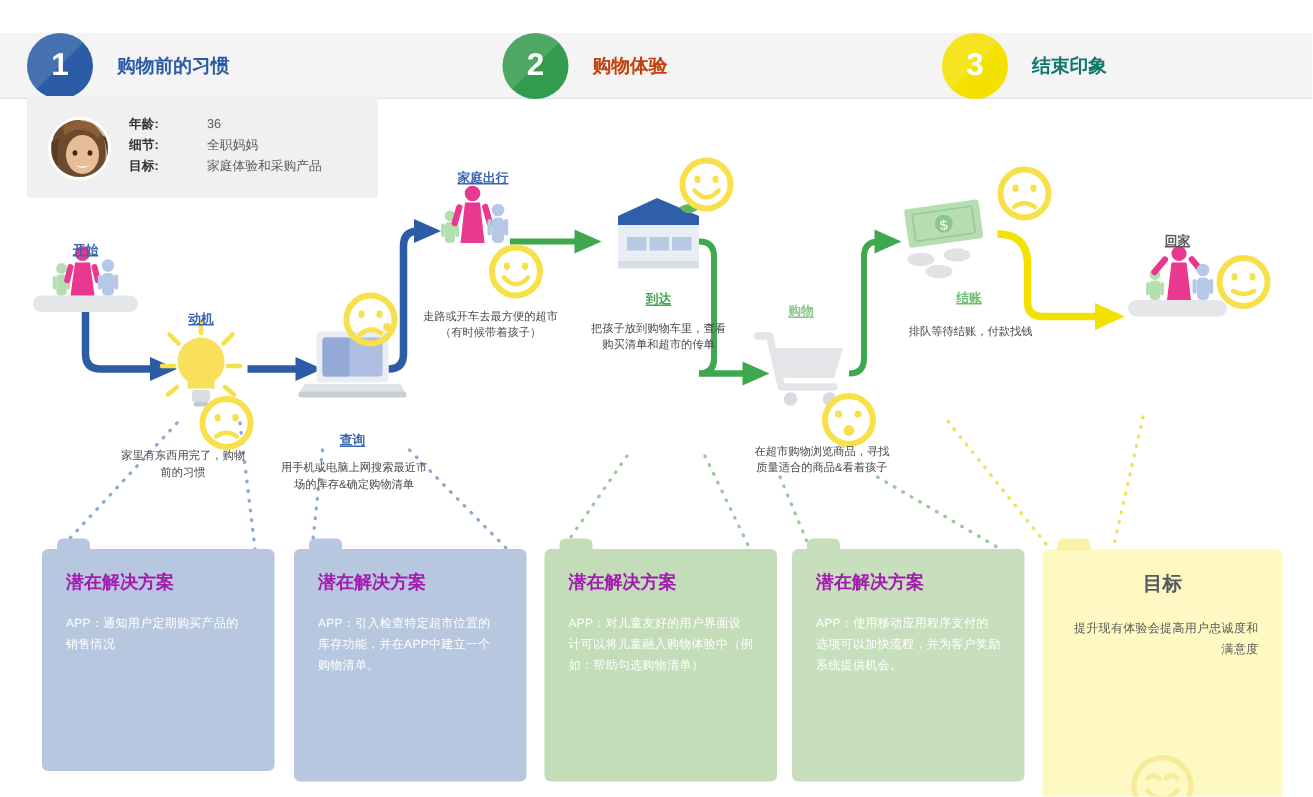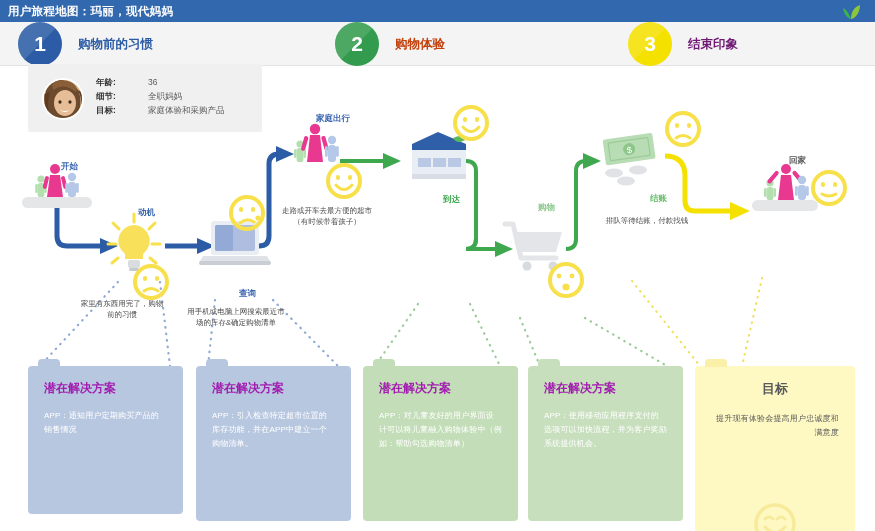--- a/index.html
+++ b/index.html
@@ -37,40 +37,40 @@
   .phase-badge::after{
     content:""; position:absolute; left:0; top:0; width:0; height:0;
     border-left:44px solid rgba(255,255,255,0.13);
     border-bottom:44px solid transparent;
   }
   .phase-badge span{ position:relative; z-index:2; }
   .phase-label { font-size:12.5px; font-weight:bold; margin-left:16px; white-space:nowrap; }
 
   
   .persona {
-    position:absolute; left:28px; top:64px; width:234px; height:68px;
+    position:absolute; left:18px; top:64px; width:234px; height:68px;
     background:#f0f0f0; border-radius:2px;
   }
   .persona-avatar{
     position:absolute; left:14px; top:14px; width:42px; height:42px;
     border-radius:50%; overflow:hidden; background:#c9a58a;
     border:2px solid #ffffff;
   }
   .persona-rows{ position:absolute; left:68px; top:11px; }
   .prow { display:flex; font-size:8.5px; line-height:14px; color:#3c3c3c; }
   .prow .k { width:52px; font-weight:bold; color:#333; }
   .prow .v { color:#5a5a5a; }
 
   
   .canvas{ position:absolute; left:0; top:66px; width:875px; height:300px; }
   .canvas svg{ position:absolute; left:0; top:0; }
 
   .node-label{
     position:absolute; font-size:8.5px; font-weight:bold;
-    text-align:right; white-space:nowrap;
+    text-align:center; white-space:nowrap;text-decoration:underline;
   }
   .node-desc{
     position:absolute; font-size:7.5px; color:#4a4a4a;
     text-align:center; line-height:11px;
   }
 
   
   .cards{ position:absolute; left:0; top:366px; width:875px; height:165px; }
   .card{
     position:absolute; top:0; border-radius:4px; padding:14px 16px;
@@ -84,46 +84,39 @@
 
   .card-notch{
     position:absolute; top:-7px; width:22px; height:8px;
   }
 </style>
 </head>
 <body>
 
 <div id="page">
 
-  <div class="titlebar">
-    <div class="title">用户旅程地图：玛丽，现代妈妈</div>
-    <svg class="leaf-logo" viewBox="0 0 20 17">
-      <path d="M10 16 C10 9 13 4 19 2 C19 9 15 15 10 16 Z" fill="#8cc63f"></path>
-      <path d="M10 16 C8 11 6 7 2 5 C3 11 6 15 10 16 Z" fill="#39b54a"></path>
-    </svg>
-  </div>
 
   <div class="phaseband">
     <div class="phase" style="left:18px;">
       <div class="phase-badge" style="background:#2b5ca5;">
         <span>1</span>
       </div>
       <div class="phase-label" style="color:#2b5ca5;">购物前的习惯</div>
     </div>
     <div class="phase" style="left:335px;">
       <div class="phase-badge" style="background:#339b4d;">
         <span>2</span>
       </div>
       <div class="phase-label" style="color:#c2410c;">购物体验</div>
     </div>
     <div class="phase" style="left:628px;">
       <div class="phase-badge" style="background:#f5e100;">
         <span>3</span>
       </div>
-      <div class="phase-label" style="color:#701a75;text-align:center;">结束印象</div>
+      <div class="phase-label" style="color:#0f766e;text-align:center;">结束印象</div>
     </div>
   </div>
 
   <div class="persona">
     <div class="persona-avatar">
       <svg viewBox="0 0 42 42" width="42" height="42">
         <rect width="42" height="42" fill="#d9b48f"></rect>
         <path d="M2 6 Q10 -3 22 1 Q34 4 36 16 Q38 28 32 38 L6 40 Q0 24 2 6 Z" fill="#6b4a2e"></path>
         <ellipse cx="21" cy="23" rx="11" ry="13" fill="#e6bd96"></ellipse>
         <path d="M9 10 Q20 2 32 12 Q34 6 27 2 Q14 -2 8 5 Z" fill="#8a5e36"></path>
@@ -371,20 +364,22 @@
     <div class="node-label" style="left:214px; top:222px; width:42px; color:#3a66b0;">查询</div>
     <div class="node-label" style="left:294px; top:47px;  width:56px; color:#3a66b0;">家庭出行</div>
     <div class="node-label" style="left:418px; top:128px; width:42px; color:#3fa84f;">到达</div>
     <div class="node-label" style="left:513px; top:136px; width:42px; color:#8dc98f;">购物</div>
     <div class="node-label" style="left:625px; top:127px; width:42px; color:#6abf6e;">结账</div>
     <div class="node-label" style="left:764px; top:89px;  width:42px; color:#58595b;">回家</div>
 
     <div class="node-desc" style="left:80px;  top:232px; width:84px;">家里有东西用完了，购物前的习惯</div>
     <div class="node-desc" style="left:281px; top:139px; width:92px;">走路或开车去最方便的超市（有时候带着孩子）</div>
     <div class="node-desc" style="left:187px; top:240px; width:98px;">用手机或电脑上网搜索最近市场的库存&amp;确定购物清单</div>
+    <div class="node-desc" style="left:393px; top:147px; width:92px;">把孩子放到购物车里，查看购买清单和超市的传单</div>
+    <div class="node-desc" style="left:502px; top:229px; width:92px;">在超市购物浏览商品，寻找质量适合的商品&amp;看着孩子</div>
     <div class="node-desc" style="left:604px; top:149px; width:86px;">排队等待结账，付款找钱</div>
   </div>
 
   <div class="cards">
 
     <div class="card" style="left:28px; width:155px; height:148px; background:#b8c7e0;">
       <div class="card-notch" style="left:10px; background:#b8c7e0; border-radius:4px 4px 0 0;"></div>
       <div class="card-title">潜在解决方案</div>
       <div class="card-body">APP：通知用户定期购买产品的销售情况</div>
     </div>

